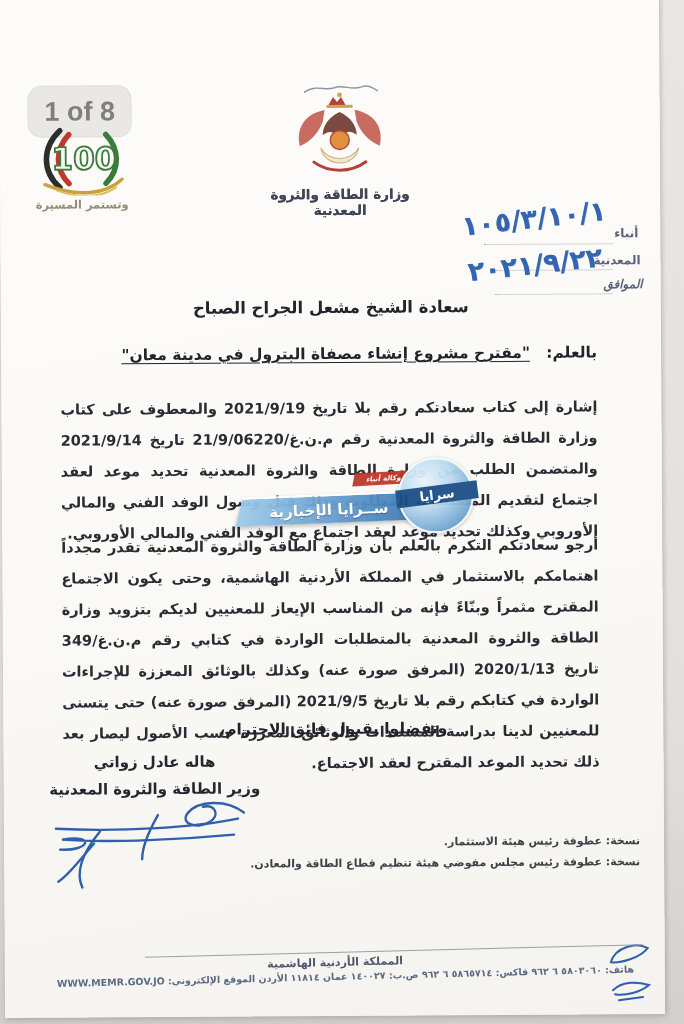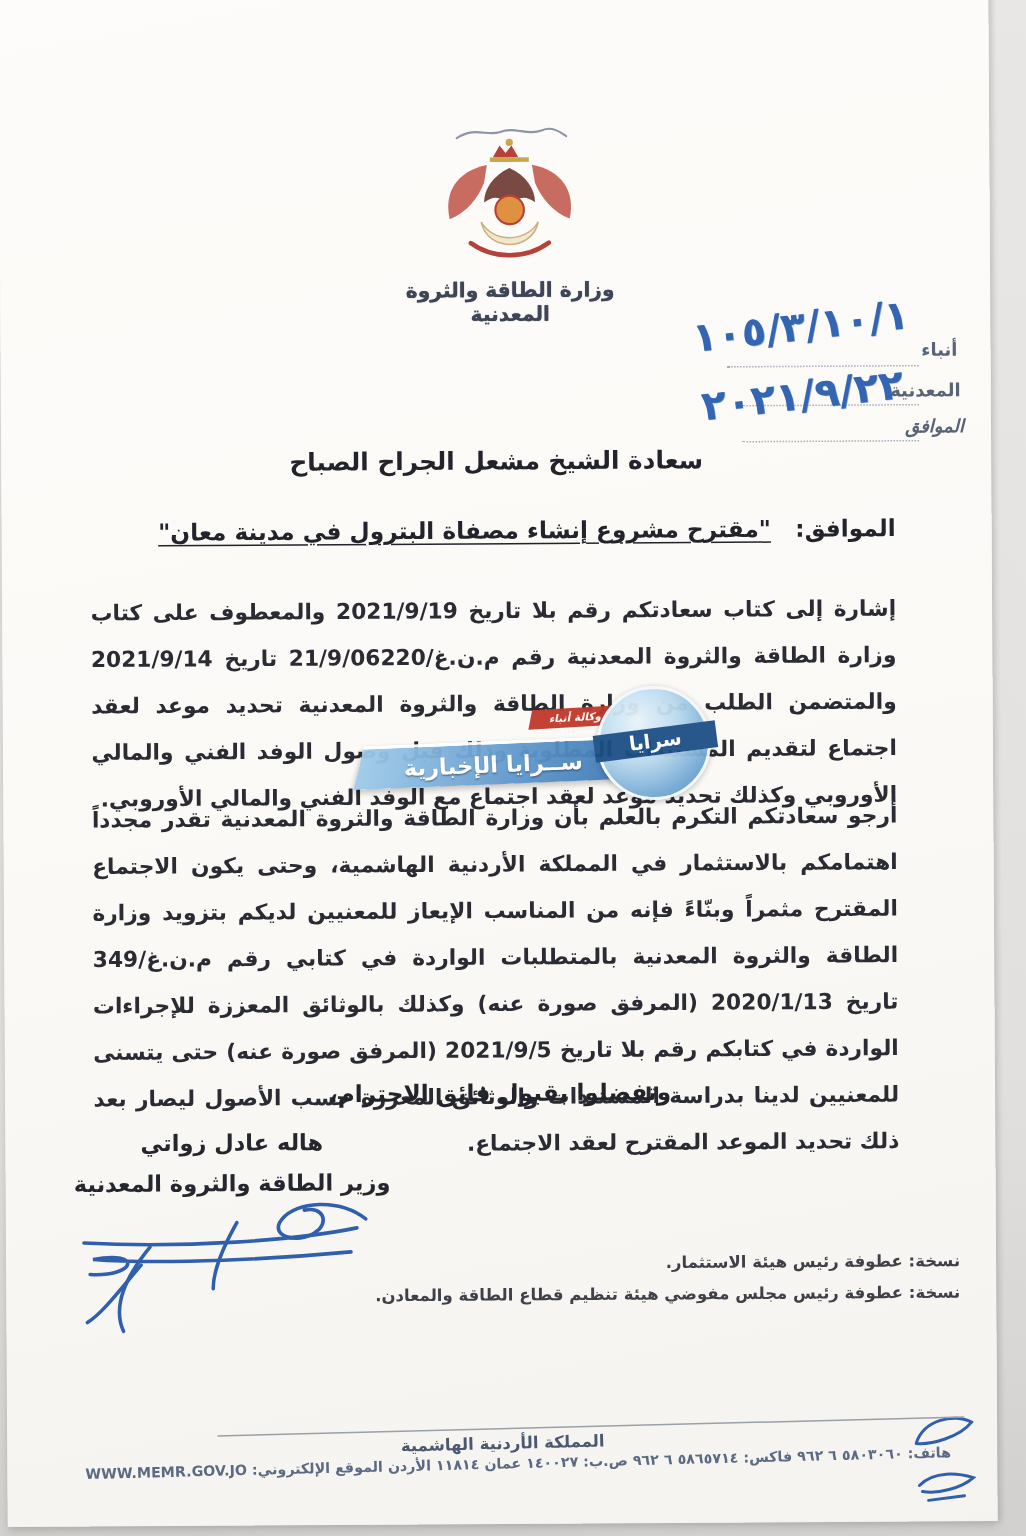--- a/index.html
+++ b/index.html
@@ -65,21 +65,35 @@
   .footer-kingdom{position:absolute;left:0;top:12px;width:100%;text-align:center;
     font-size:11px;font-weight:800;color:#4c5870;direction:rtl;letter-spacing:1px;}
   .footer-contact{position:absolute;left:30px;top:27px;width:620px;text-align:center;
     font-size:9.5px;font-weight:600;color:#5b6a82;direction:rtl;}
 </style>
 </head>
 <body>
 
 <div class="page">
 
+  <div class="abs badge">
+    <span>1 of 8</span>
+  </div>
 
+  <div class="abs centlogo">
+    <svg width="110" height="72" viewBox="0 0 110 72">
+      <path d="M33 7 C15 24 15 48 33 64" stroke="#2d2d2d" stroke-width="5.5" fill="none" stroke-linecap="round"></path>
+      <path d="M42 11 C28 26 28 46 42 60" stroke="#c0392b" stroke-width="5.5" fill="none" stroke-linecap="round"></path>
+      <path d="M79 11 C93 26 93 46 79 60" stroke="#3a7d3a" stroke-width="5.5" fill="none" stroke-linecap="round"></path>
+      <text x="57" y="46" text-anchor="middle" font-size="31" font-weight="bold" font-family="DejaVu Sans, sans-serif" fill="#f8f6f2" stroke="#3a7d3a" stroke-width="1.8">100</text>
+      <path d="M18 61 C52 75 80 70 95 56" stroke="#c9a23a" stroke-width="3.5" fill="none" stroke-linecap="round"></path>
+      <path d="M30 67 C55 76 76 73 89 64" stroke="#ddbd5d" stroke-width="2" fill="none" stroke-linecap="round"></path>
+    </svg>
+    <div class="tagline">وتستمر المسيرة</div>
+  </div>
 
   <div class="abs crest">
     <svg width="158" height="100" viewBox="0 0 158 100">
       <path d="M44 10 C56 2 64 9 73 6 C83 2 91 9 101 5 C108 2 114 7 117 9" stroke="#8e95a4" stroke-width="1.4" fill="none" stroke-linecap="round"></path>
       <circle cx="79" cy="13" r="2.4" fill="#caa64b"></circle>
       <path d="M68 23 l4.5 -8 4 5 4 -5 4.5 8 z" fill="#b5413a"></path>
       <rect x="66" y="23" width="26" height="3" fill="#caa64b"></rect>
       <path d="M64 28 C44 32 35 46 39 64 C50 60 58 50 62 40 Z" fill="#c25b50" opacity="0.9"></path>
       <path d="M94 28 C114 32 123 46 119 64 C108 60 100 50 96 40 Z" fill="#c25b50" opacity="0.9"></path>
       <path d="M79 30 C68 35 62 44 62 53 C69 48 73 49 79 56 C85 49 89 48 96 53 C96 44 90 35 79 30 Z" fill="#7a4a42"></path>
@@ -97,21 +111,21 @@
   <div class="abs ref-label" style="right:20px;top:259px;">المعدنية</div>
   <div class="abs ref-line" style="right:48px;top:274px;width:118px;"></div>
 
   <div class="abs ref-label" style="right:18px;top:283px;font-style:italic;">الموافق</div>
   <div class="abs ref-line" style="right:48px;top:298px;width:118px;"></div>
   <div class="abs hw" style="right:58px;top:254px;font-size:27px;transform:rotate(-6deg);">٢٠٢١/٩/٢٢</div>
 
   <div class="abs addressee">سعادة الشيخ مشعل الجراح الصباح</div>
 
   <div class="abs subject">
-    <span>الموافق:</span>
+    <span>بالعلم:</span>
     <span>&nbsp;</span>
     <span class="u">"مقترح مشروع إنشاء مصفاة البترول في مدينة معان"</span>
   </div>
 
   <div class="abs para" style="top:397px;">إشارة إلى كتاب سعادتكم رقم بلا تاريخ 2021/9/19 والمعطوف على كتاب وزارة الطاقة والثروة المعدنية رقم م.ن.غ/21/9/06220 تاريخ 2021/9/14 والمتضمن الطلب من وزارة الطاقة والثروة المعدنية تحديد موعد لعقد اجتماع لتقديم المستندات المطلوبة وذلك قبل وصول الوفد الفني والمالي الأوروبي وكذلك تحديد موعد لعقد اجتماع مع الوفد الفني والمالي الأوروبي.</div>
 
   <div class="abs para" style="top:535px;">أرجو سعادتكم التكرم بالعلم بأن وزارة الطاقة والثروة المعدنية تقدر مجدداً اهتمامكم بالاستثمار في المملكة الأردنية الهاشمية، وحتى يكون الاجتماع المقترح مثمراً وبنّاءً فإنه من المناسب الإيعاز للمعنيين لديكم بتزويد وزارة الطاقة والثروة المعدنية بالمتطلبات الواردة في كتابي رقم م.ن.غ/349 تاريخ 2020/1/13 (المرفق صورة عنه) وكذلك بالوثائق المعززة للإجراءات الواردة في كتابكم رقم بلا تاريخ 2021/9/5 (المرفق صورة عنه) حتى يتسنى للمعنيين لدينا بدراسة المستندات والوثائق المعززة حسب الأصول ليصار بعد ذلك تحديد الموعد المقترح لعقد الاجتماع.</div>
 
   <div class="abs wm">
     <div class="wm-banner">

